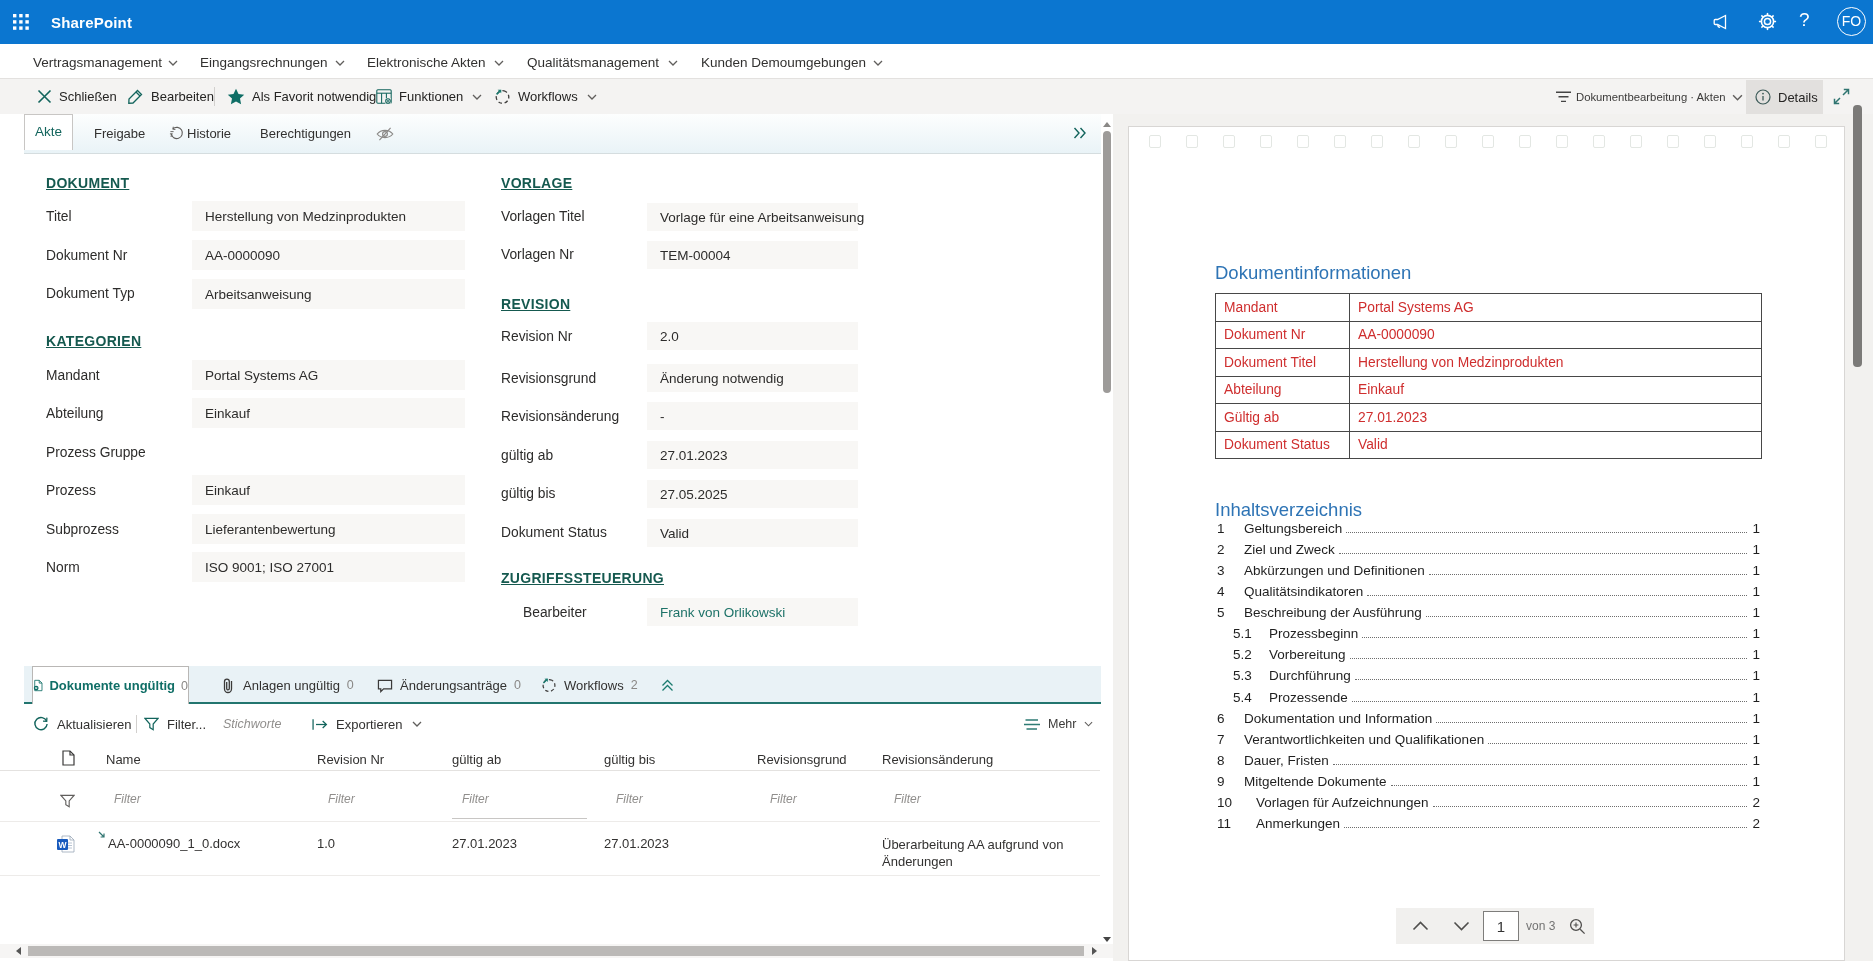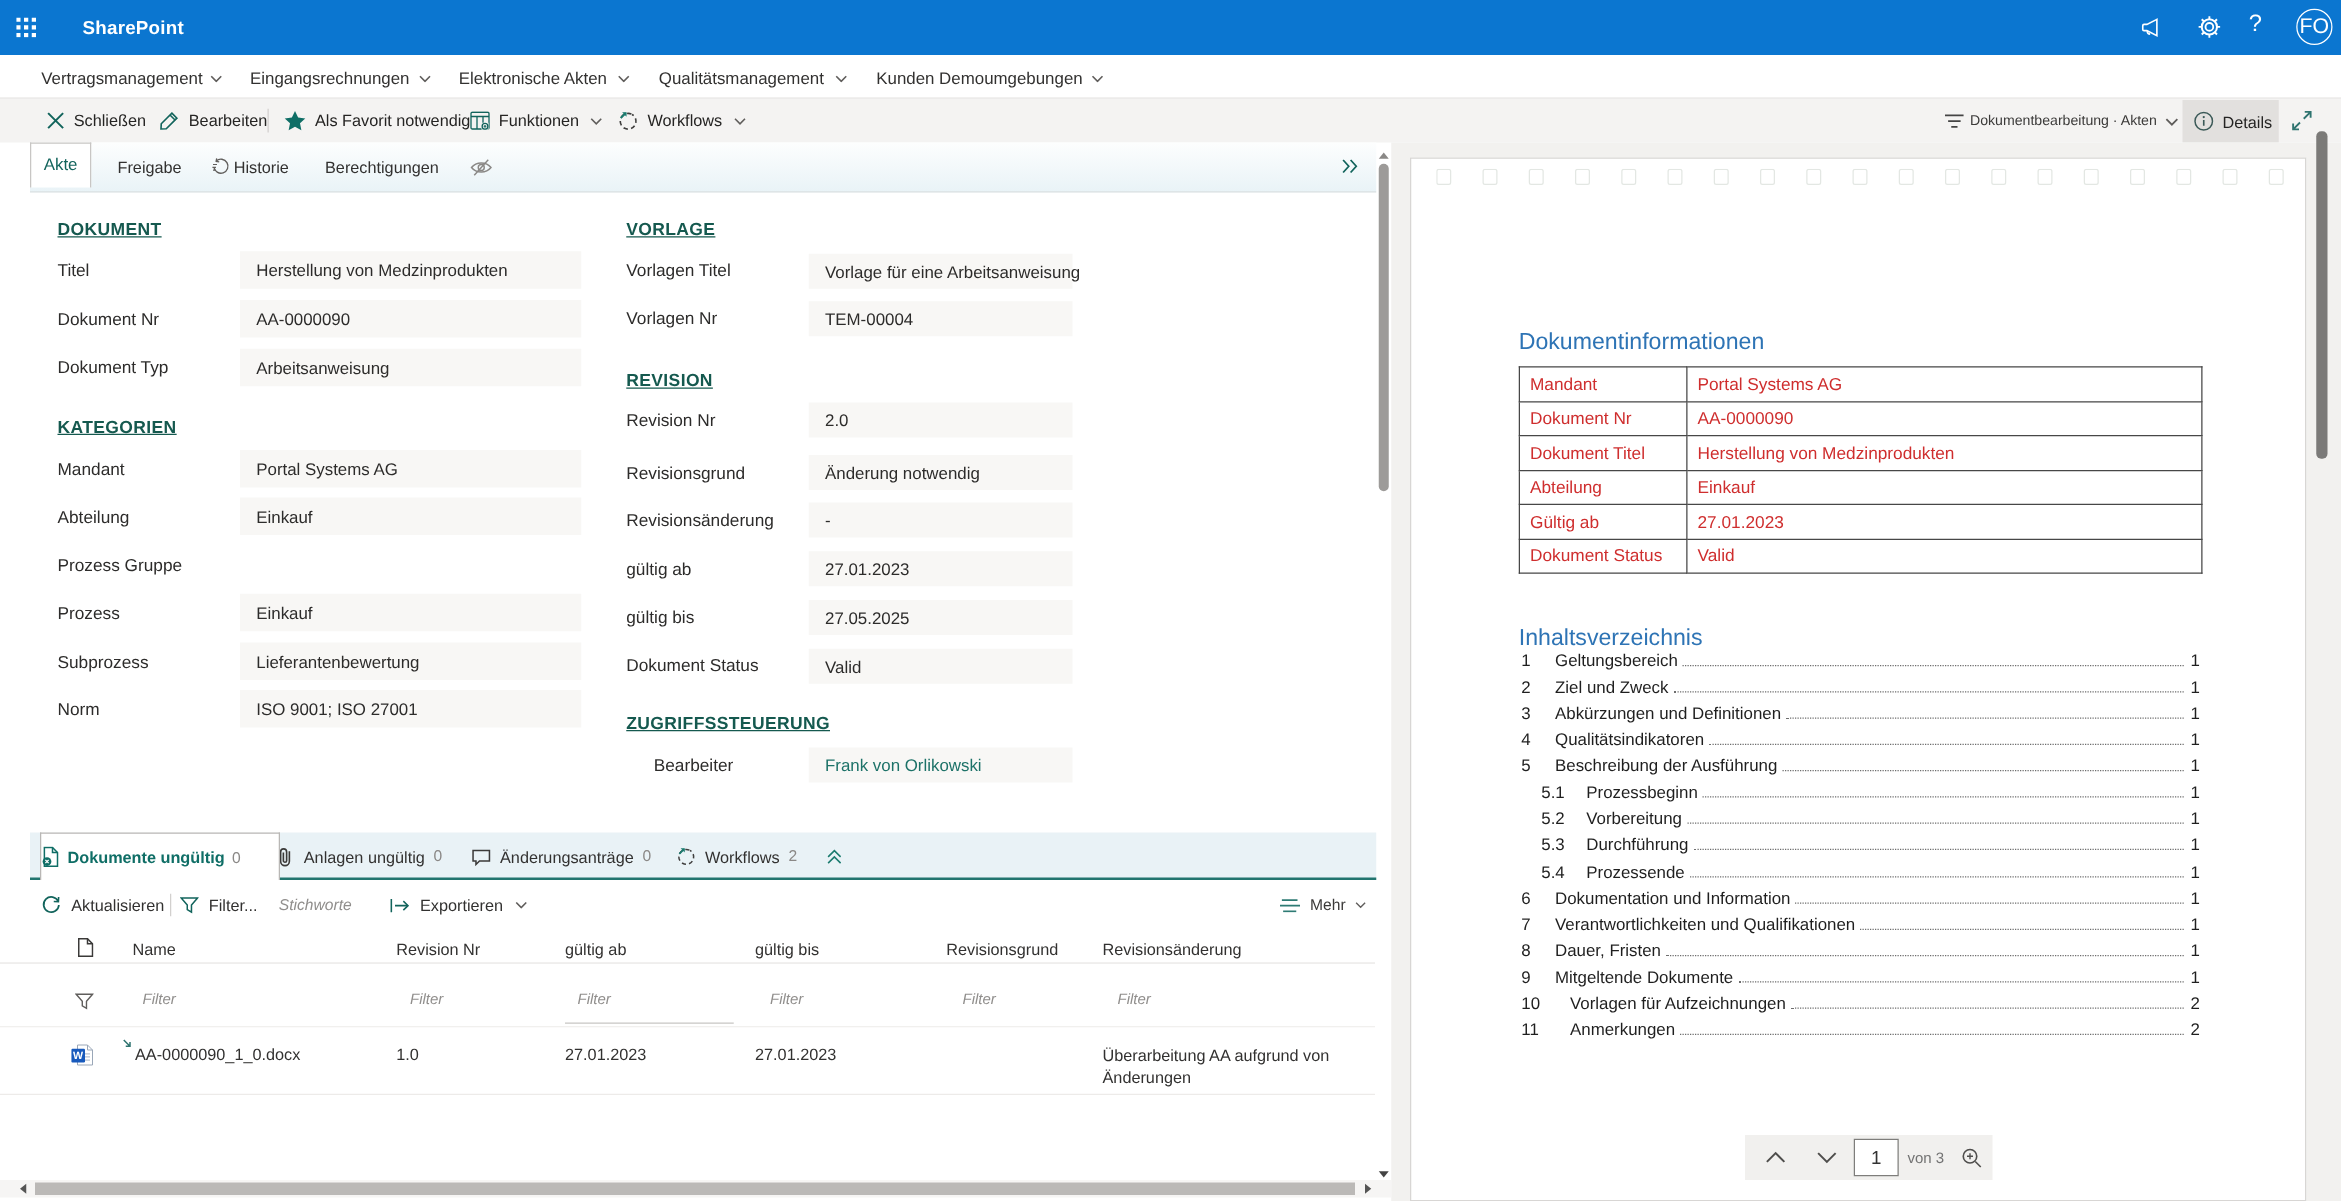--- a/index.html
+++ b/index.html
@@ -2,21 +2,21 @@
 <html><head>
 <meta charset="utf-8">
 <style>
   * { margin:0; padding:0; box-sizing:border-box; }
   html,body { width:1873px; height:961px; overflow:hidden; font-family:"Liberation Sans", sans-serif; background:#fff; }
   .abs { position:absolute; }
   #stage { position:relative; width:1873px; height:961px; overflow:hidden; }
 
   
   #suite { position:absolute; left:0; top:0; width:1873px; height:44px; background:#0b76d0; }
-  #suite .brand { position:absolute; left:66px; top:14px; color:#fff; font-size:15px; font-weight:bold; letter-spacing:0.2px;text-align:right; }
+  #suite .brand { position:absolute; left:51px; top:14px; color:#fff; font-size:15px; font-weight:bold; letter-spacing:0.2px;text-align:right; }
   #searchbox { position:absolute; left:726px; top:7px; width:420px; height:27px; background:#fff; border-radius:2px; }
   #searchbox span.ph { position:absolute; left:42px; top:6px; font-size:13px; color:#5f5d5b; }
 
   
   #nav { position:absolute; left:0; top:44px; width:1873px; height:35px; background:#fff; border-bottom:1px solid #e3e1df; }
   #nav .it { position:absolute; top:11px; font-size:13.5px; color:#323130; white-space:nowrap; }
   #nav .chev { position:absolute; top:16px; }
 
   
   #cmd { position:absolute; left:0; top:79px; width:1873px; height:35px; background:#f4f3f2; }
@@ -30,21 +30,21 @@
 
   #form { position:absolute; left:0; top:155px; width:1100px; height:511px; background:#fff; }
   .sechead { position:absolute; color:#15594f; font-weight:bold; font-size:14px; text-decoration:underline; letter-spacing:0.3px; }
   .flabel { position:absolute; font-size:13.8px; color:#2d2c2b; }
   .fbox { position:absolute; background:#f8f7f5; white-space:nowrap; font-size:13.5px; color:#2d2c2b; padding-left:13px; display:flex; align-items:center; }
   .link { color:#1d7268; }
 
   
   #btabs { position:absolute; left:24px; top:666px; width:1077px; height:38px; background:#e9f2f6; }
   #btabline { position:absolute; left:24px; top:702px; width:1077px; height:2px; background:#22756f; z-index:4; }
-  #btab-active { position:absolute; left:8px; top:0px; width:192px; height:38px; background:#fff; border:1px solid #b9b7b5; border-bottom:none; z-index:5; display:flex; align-items:center; gap:6px; font-size:13px; font-weight:bold; color:#0f6e66; white-space:nowrap; }
+  #btab-active { position:absolute; left:8px; top:0px; width:157px; height:38px; background:#fff; border:1px solid #b9b7b5; border-bottom:none; z-index:5; display:flex; align-items:center; gap:6px; font-size:13px; font-weight:bold; color:#0f6e66; white-space:nowrap; }
   .btab { position:absolute; top:0; height:38px; display:flex; align-items:center; gap:7px; font-size:13px; color:#323130; white-space:nowrap; }
   .cnt { color:#8a8886; font-size:12.5px; }
 
   #ttool { position:absolute; left:0; top:704px; width:1100px; height:44px; background:#fff; }
   .ti { position:absolute; top:0; height:40px; display:flex; align-items:center; gap:8px; font-size:13px; color:#323130; white-space:nowrap; }
 
   #thead { position:absolute; left:0; top:744px; width:1100px; height:27px; background:#fff; border-bottom:1px solid #e4e2e0; }
   .th { position:absolute; top:8px; font-size:13px; color:#323130; white-space:nowrap; }
   #tfilter { position:absolute; left:0; top:771px; width:1100px; height:51px; background:#fff; border-bottom:1px solid #edebe9; }
   .fph { position:absolute; top:21px; font-size:12px; font-style:italic; color:#908e8c; }
@@ -102,21 +102,21 @@
         <line x1="16.6" y1="10.5" x2="19.1" y2="10.5"></line>
         <line x1="14.8" y1="14.8" x2="16.6" y2="16.6"></line>
         <line x1="10.5" y1="16.6" x2="10.5" y2="19.1"></line>
         <line x1="6.2" y1="14.8" x2="4.4" y2="16.6"></line>
         <line x1="4.4" y1="10.5" x2="1.9" y2="10.5"></line>
         <line x1="6.2" y1="6.2" x2="4.4" y2="4.4"></line>
         <line x1="10.5" y1="4.4" x2="10.5" y2="1.9"></line>
         <line x1="14.8" y1="6.2" x2="16.6" y2="4.4"></line>
       </svg>
     <div class="abs" style="left:1799px;top:9px;color:#fff;font-size:19px;">?</div>
-    <div class="abs" style="left:1837px;top:7px;width:29px;height:29px;border:1.6px solid #fff;border-radius:50%;color:#fff;font-size:17px;text-align:center;line-height:26px;">FO</div>
+    <div class="abs" style="left:1837px;top:7px;width:29px;height:29px;border:1.6px solid #fff;border-radius:50%;color:#fff;font-size:14px;text-align:center;line-height:26px;">FO</div>
   </div>
 
   <div id="nav">
     <span class="it" style="left:33px">Vertragsmanagement</span>
       <svg class="chev" style="left:168px" width="10" height="6" viewBox="0 0 10 6">
         <path d="M1 1 L5 5 L9 1" fill="none" stroke="#605e5c" stroke-width="1.3"></path>
       </svg>
     <span class="it" style="left:200px">Eingangsrechnungen</span>
       <svg class="chev" style="left:335px" width="10" height="6" viewBox="0 0 10 6">
         <path d="M1 1 L5 5 L9 1" fill="none" stroke="#605e5c" stroke-width="1.3"></path>

